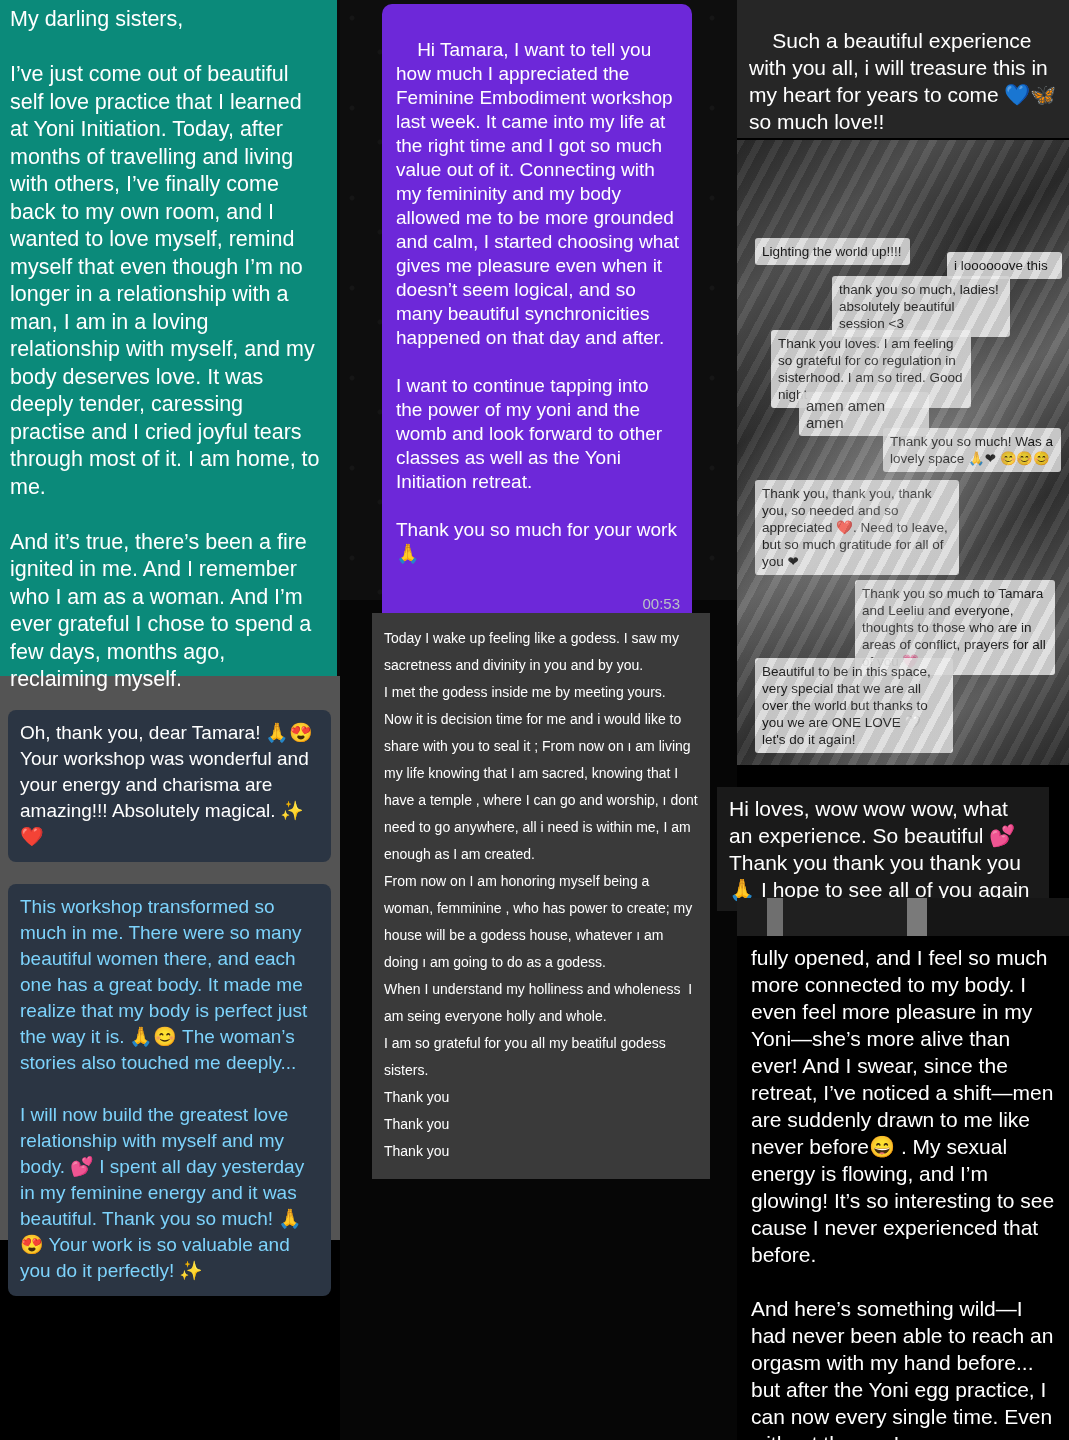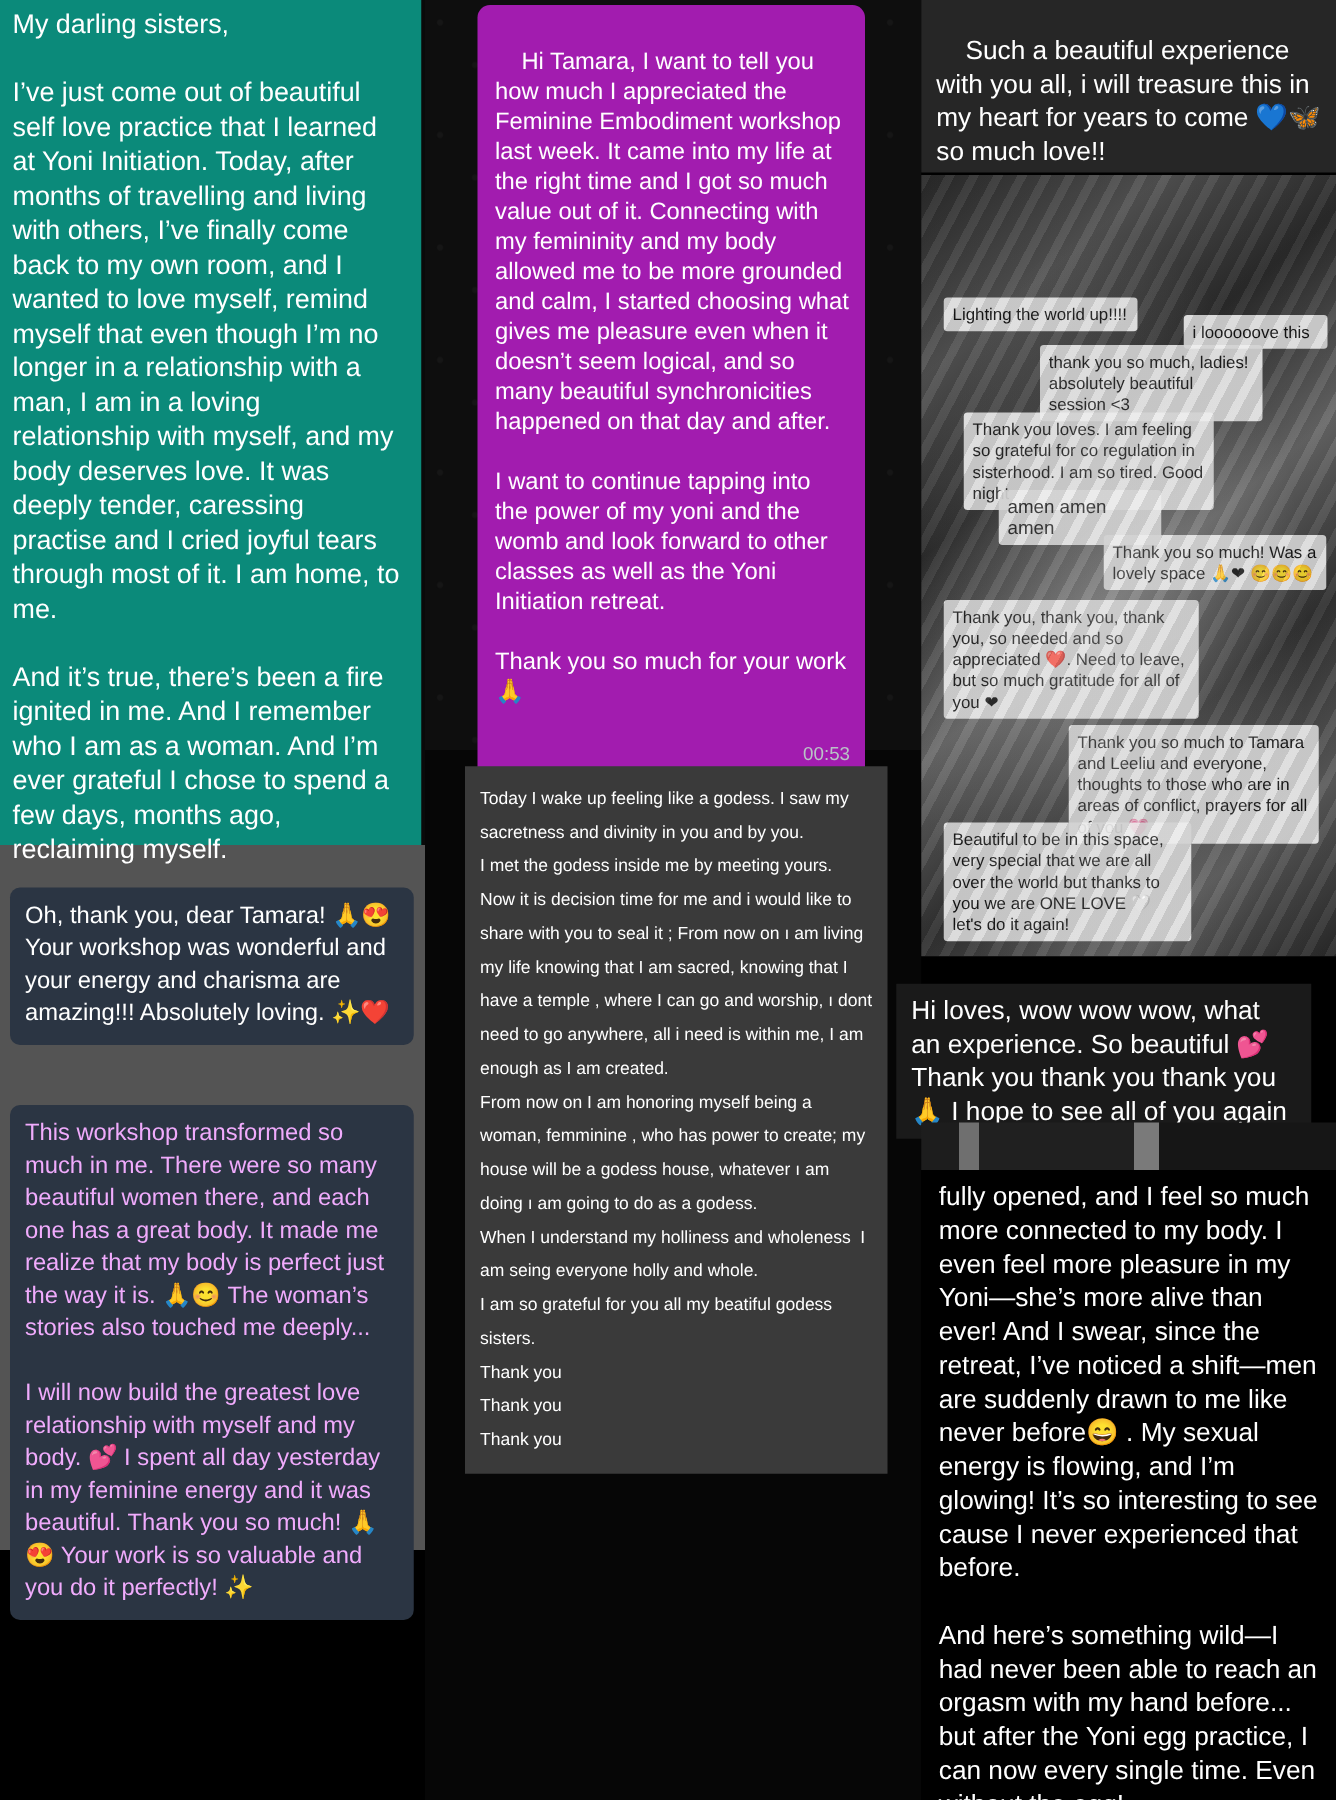--- a/index.html
+++ b/index.html
@@ -66,21 +66,21 @@
     color: #ffffff;
     font-size: 19px;
     line-height: 26px;
     padding: 10px 12px 12px 12px;
     border-radius: 8px;
   }
   #c1-bub2 {
     left: 8px; top: 884px;
     width: 323px;
     background: #2b3543;
-    color: #f0abfc;
+    color: #7dd3fc;
     font-size: 19px;
     line-height: 26px;
     padding: 10px 12px 12px 12px;
     border-radius: 8px;
   }
 
   
   #c2-panel-top {
     position: absolute;
     left: 340px; top: 0;
@@ -93,21 +93,21 @@
     opacity: .5;
     background-image:
       radial-gradient(circle at 12px 18px, #1e1e1e 2px, transparent 3px),
       radial-gradient(circle at 40px 52px, #1c1c1c 2px, transparent 3px),
       radial-gradient(circle at 70px 20px, #1a1a1a 1.5px, transparent 3px);
     background-size: 90px 90px, 90px 90px, 90px 90px;
   }
   #c2-bub1 {
     left: 382px; top: 4px;
     width: 310px;
-    background: #a21caf;
+    background: #6d28d9;
     color: #ffffff;
     font-size: 19px;
     line-height: 24px;
     padding: 10px 12px 8px 14px;
     border-radius: 10px;
   }
   #c2-bub2 {
     left: 372px; top: 613px;
     width: 338px;
     background: #3a3a3a;
@@ -198,21 +198,21 @@
   <div class="band" style="left:0;top:0;width:340px;height:1440px;background:#0a0a0a;"></div>
   <div id="c1-grayband"></div>
   <div id="c1-darkband"></div>
 
   <div class="bubble" id="c1-teal">My darling sisters,
 
 I’ve just come out of beautiful self love practice that I learned at Yoni Initiation. Today, after months of travelling and living with others, I’ve finally come back to my own room, and I wanted to love myself, remind myself that even though I’m no longer in a relationship with a man, I am in a loving relationship with myself, and my body deserves love. It was deeply tender, caressing practise and I cried joyful tears through most of it. I am home, to me.
 
 And it’s true, there’s been a fire ignited in me. And I remember who I am as a woman. And I’m ever grateful I chose to spend a few days, months ago, reclaiming myself.</div>
 
-  <div class="bubble" id="c1-bub1">Oh, thank you, dear Tamara! 🙏😍 Your workshop was wonderful and your energy and charisma are amazing!!! Absolutely loving. ✨❤️</div>
+  <div class="bubble" id="c1-bub1">Oh, thank you, dear Tamara! 🙏😍 Your workshop was wonderful and your energy and charisma are amazing!!! Absolutely magical. ✨❤️</div>
 
   <div class="bubble" id="c1-bub2">This workshop transformed so much in me. There were so many beautiful women there, and each one has a great body. It made me realize that my body is perfect just the way it is. 🙏😊 The woman’s stories also touched me deeply...
 
 I will now build the greatest love relationship with myself and my body. 💕 I spent all day yesterday in my feminine energy and it was beautiful. Thank you so much! 🙏😍 Your work is so valuable and you do it perfectly! ✨</div>
 
   <div id="c2-panel-top">
     <div id="c2-pattern"></div>
   </div>
   <div class="band" style="left:340px;top:600px;width:400px;height:840px;background:#060606;"></div>
 

